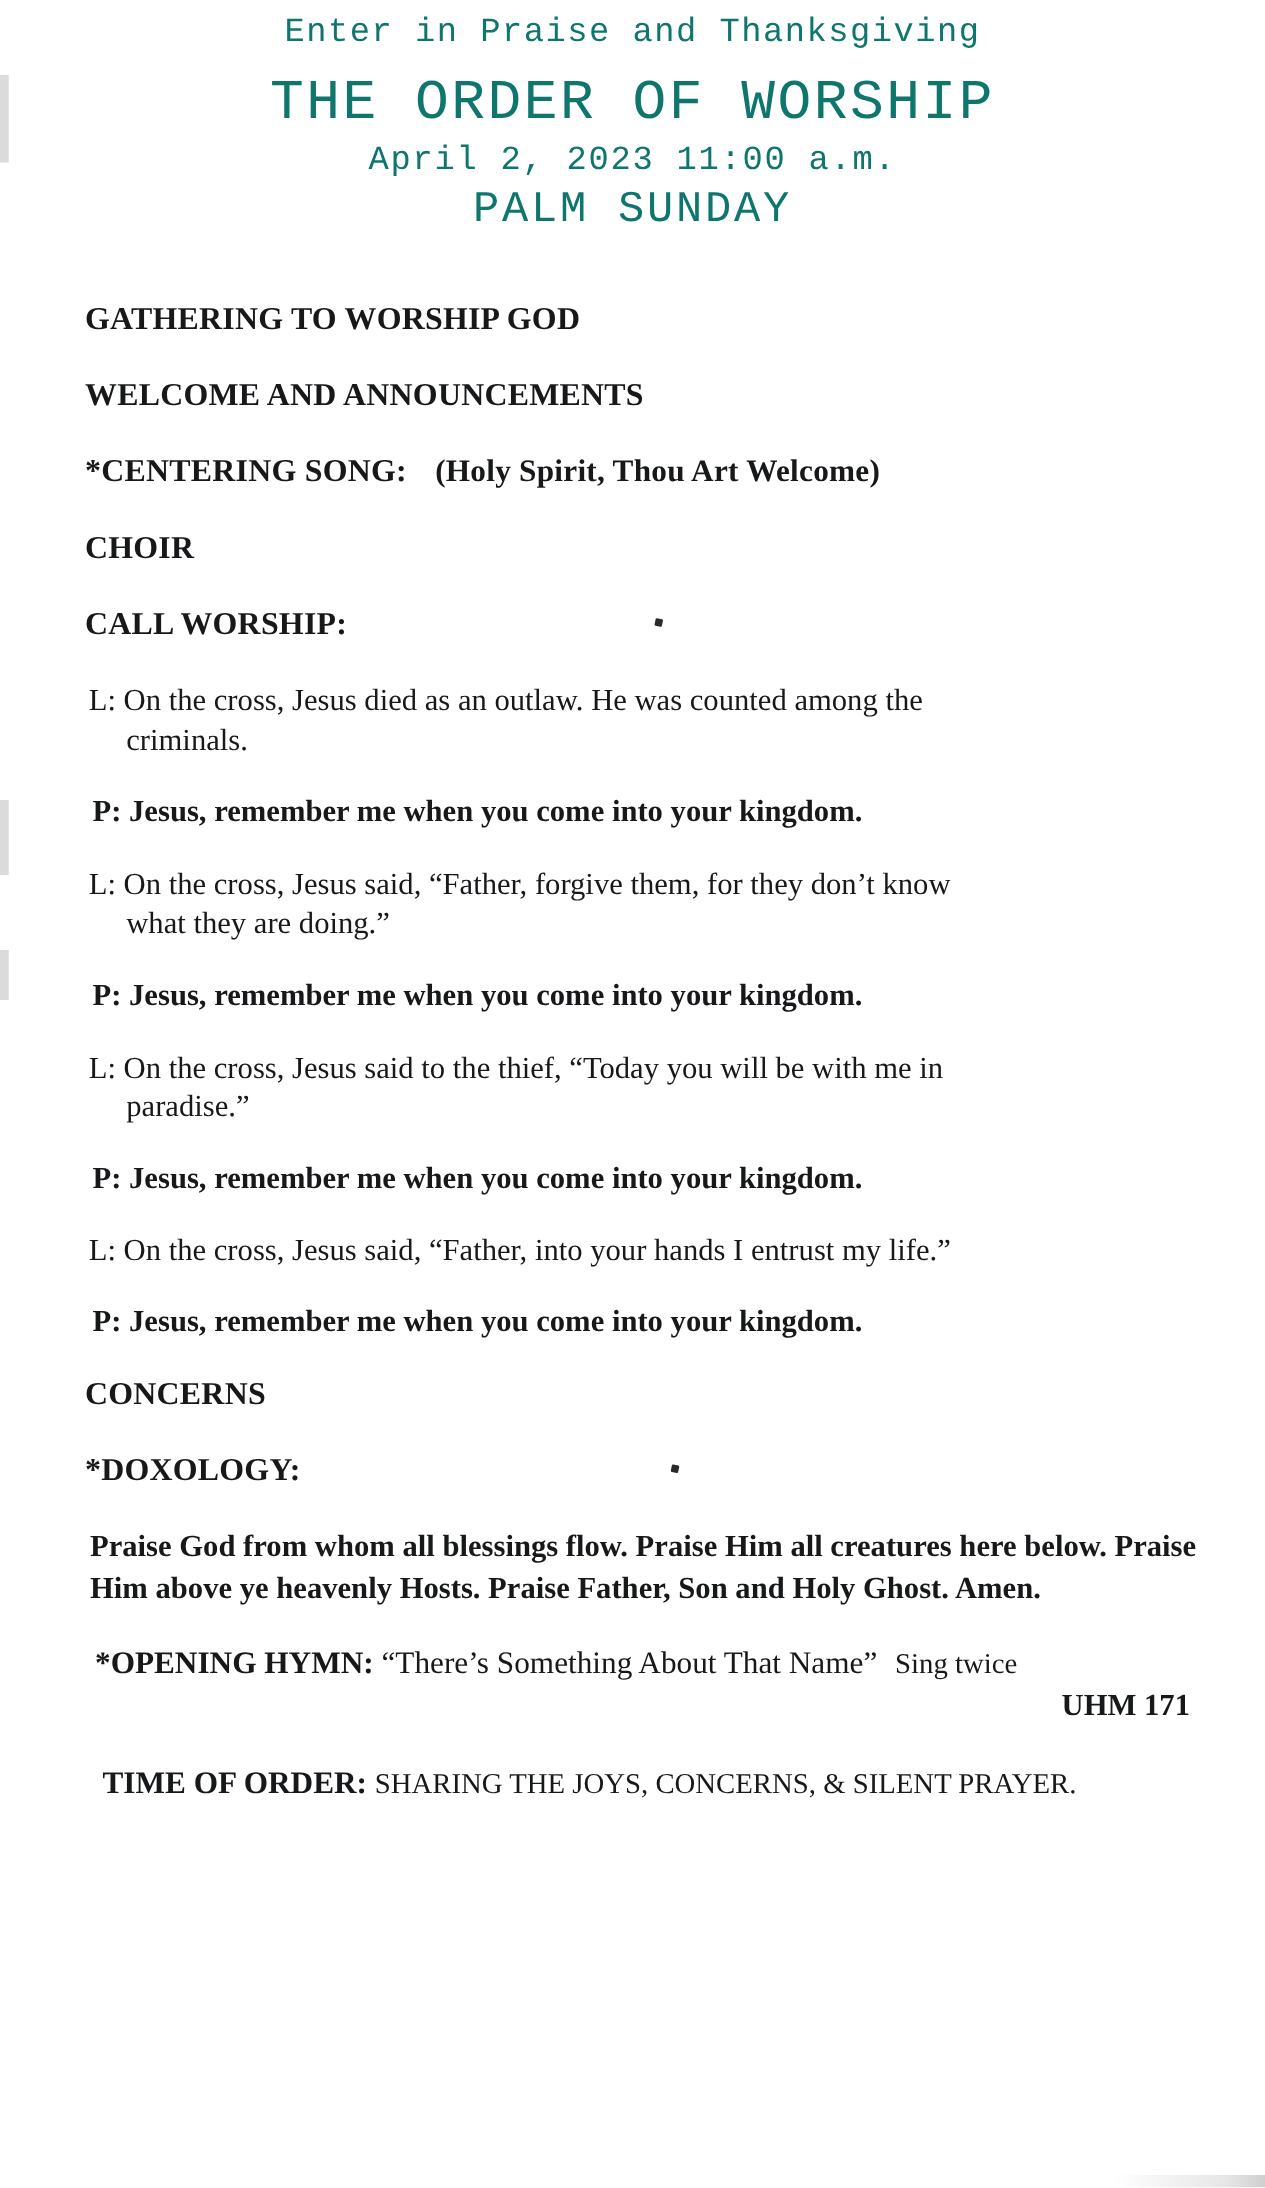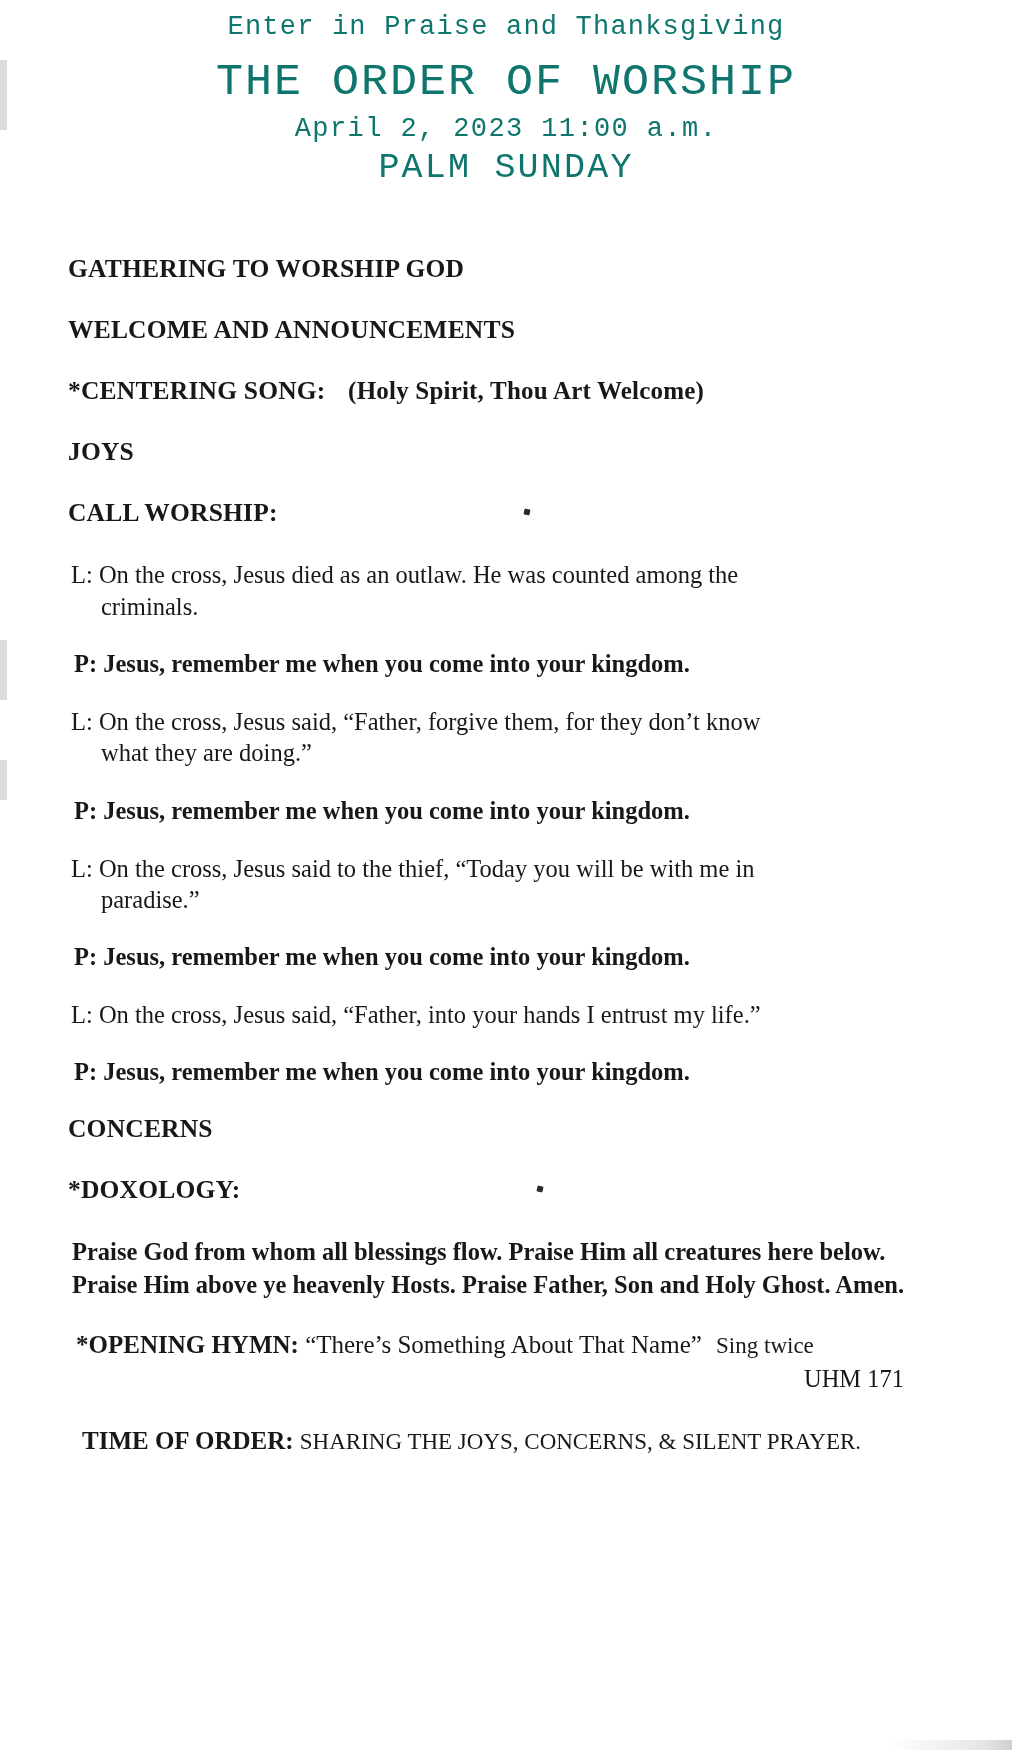--- a/index.html
+++ b/index.html
@@ -49,23 +49,22 @@
     margin-top: 6px;
   }
   .hdr-sunday {
     font-size: 35px;
     letter-spacing: 2.2px;
     margin-top: 4px;
   }
 
   
   .content {
-    margin-top: 66px;
+    margin-top: 52px;
     padding-left: 68px;
-    padding-right: 48px;
   }
   .heading {
     font-weight: bold;
     font-size: 25.5px;
     letter-spacing: 0.2px;
     margin: 0 0 31px 0;
   }
   .heading .paren {
     font-size: 25px;
     padding-left: 16px;
@@ -116,21 +115,21 @@
     font-weight: 400;
     font-size: 25px;
   }
   .hymn-row .twice {
     font-weight: 400;
     font-size: 23px;
     padding-left: 8px;
   }
   .hymn-num {
     text-align: right;
-    font-weight: normal;
+    font-weight: bold;
     font-size: 24.5px;
     padding-right: 60px;
     margin: 6px 0 34px 0;
   }
   .prayer-row {
     font-size: 25px;
     padding-left: 14px;
   }
   .prayer-row .b {
     font-weight: bold;
@@ -189,21 +188,21 @@
 
     <div class="heading">GATHERING TO WORSHIP GOD</div>
 
     <div class="heading">WELCOME AND ANNOUNCEMENTS</div>
 
     <div class="heading">
       <span>*CENTERING SONG:</span>
       <span class="paren">(Holy Spirit, Thou Art Welcome)</span>
     </div>
 
-    <div class="heading">JOYS</div>
+    <div class="heading">CHOIR</div>
 
     <div class="heading">
       <span>CALL WORSHIP:</span>
       <span class="dot-mark"></span>
     </div>
 
     <div class="leader">
       <span>L: On the cross, Jesus died as an outlaw. He was counted among the</span>
       <span class="cont">criminals.</span>
     </div>

